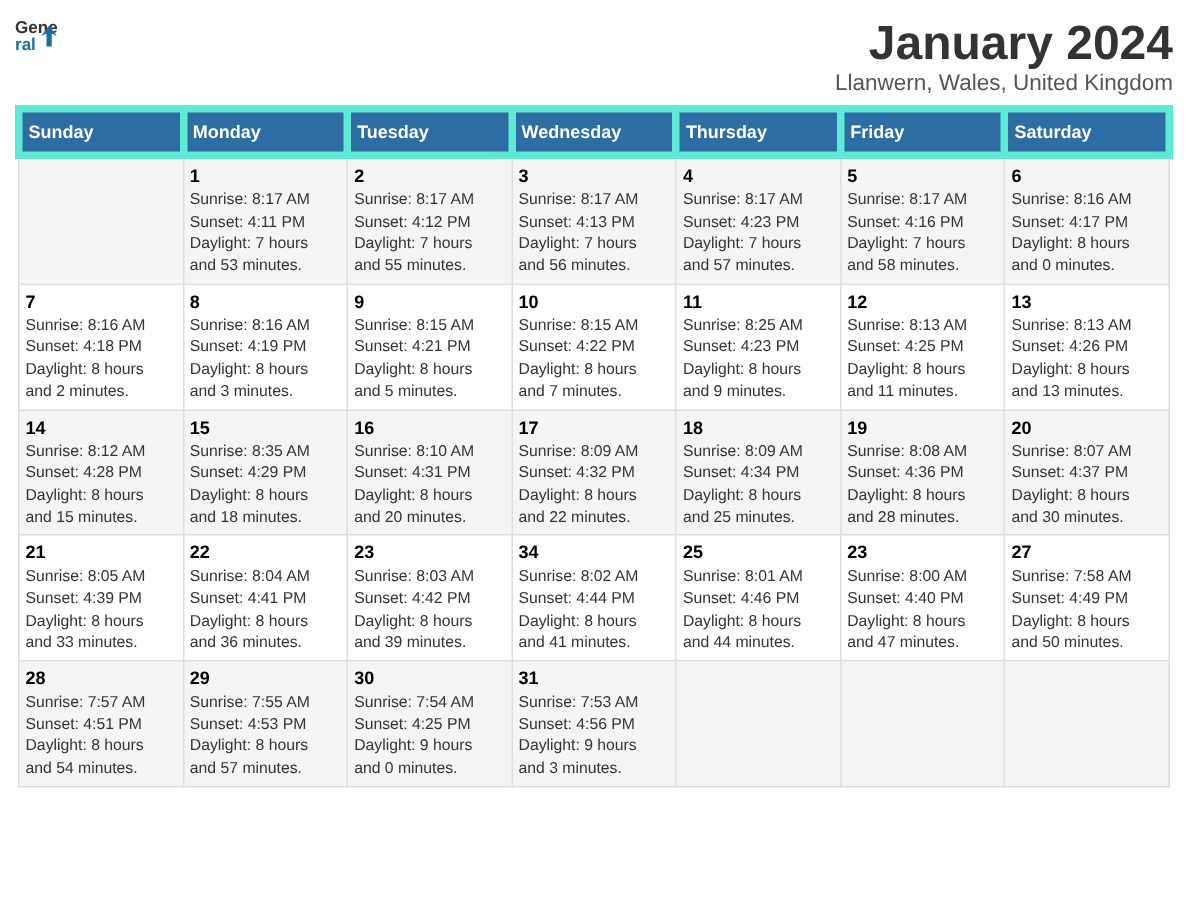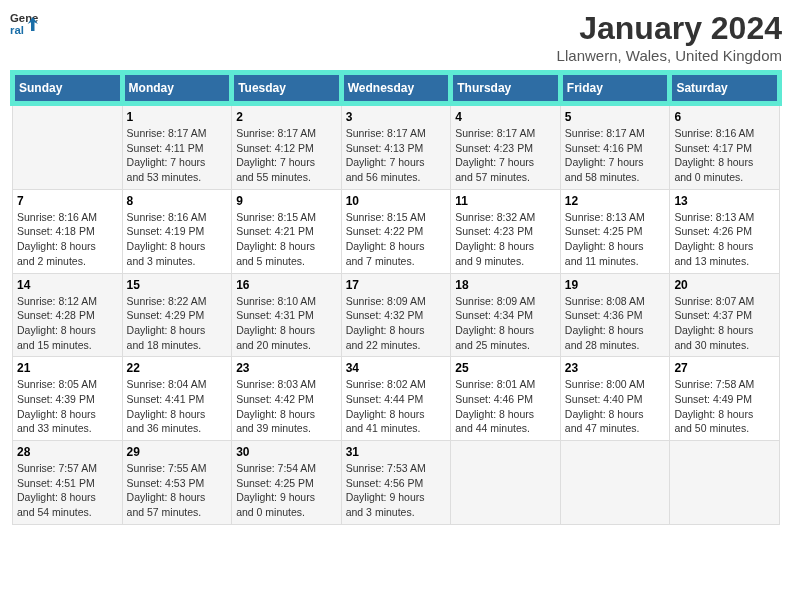--- a/index.html
+++ b/index.html
@@ -208,21 +208,21 @@
           <div class="day-info">
             <div>Sunrise: 8:15 AM</div>
             <div>Sunset: 4:22 PM</div>
             <div>Daylight: 8 hours</div>
             <div>and 7 minutes.</div>
           </div>
         </td>
         <td>
           <div class="day-num">11</div>
           <div class="day-info">
-            <div>Sunrise: 8:32 AM</div>
+            <div>Sunrise: 8:25 AM</div>
             <div>Sunset: 4:23 PM</div>
             <div>Daylight: 8 hours</div>
             <div>and 9 minutes.</div>
           </div>
         </td>
         <td>
           <div class="day-num">12</div>
           <div class="day-info">
             <div>Sunrise: 8:13 AM</div>
             <div>Sunset: 4:25 PM</div>
@@ -246,21 +246,21 @@
           <div class="day-info">
             <div>Sunrise: 8:12 AM</div>
             <div>Sunset: 4:28 PM</div>
             <div>Daylight: 8 hours</div>
             <div>and 15 minutes.</div>
           </div>
         </td>
         <td>
           <div class="day-num">15</div>
           <div class="day-info">
-            <div>Sunrise: 8:22 AM</div>
+            <div>Sunrise: 8:35 AM</div>
             <div>Sunset: 4:29 PM</div>
             <div>Daylight: 8 hours</div>
             <div>and 18 minutes.</div>
           </div>
         </td>
         <td>
           <div class="day-num">16</div>
           <div class="day-info">
             <div>Sunrise: 8:10 AM</div>
             <div>Sunset: 4:31 PM</div>

